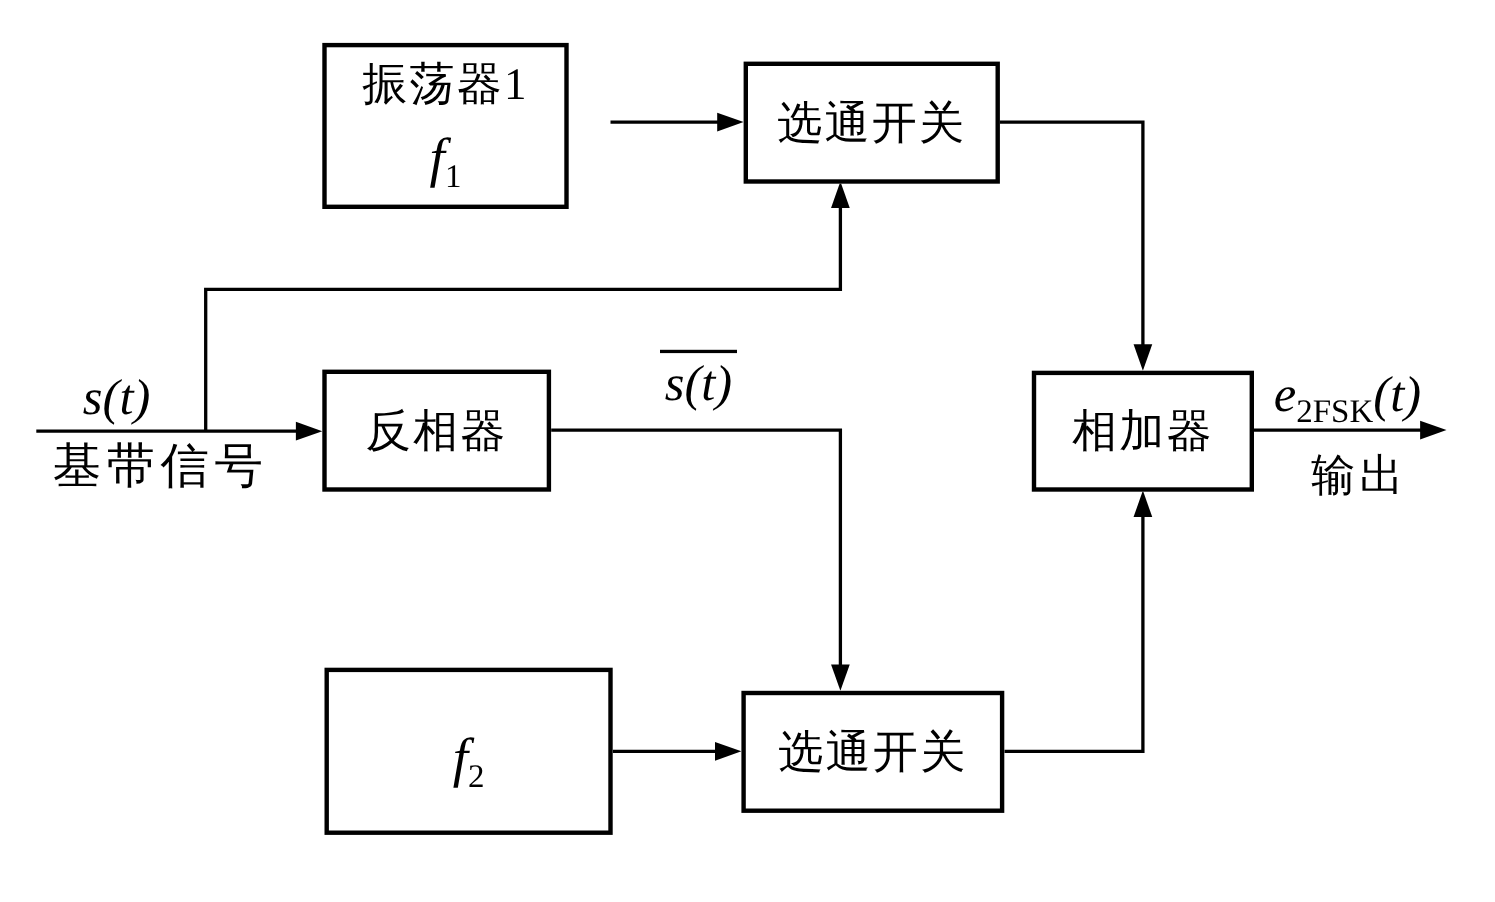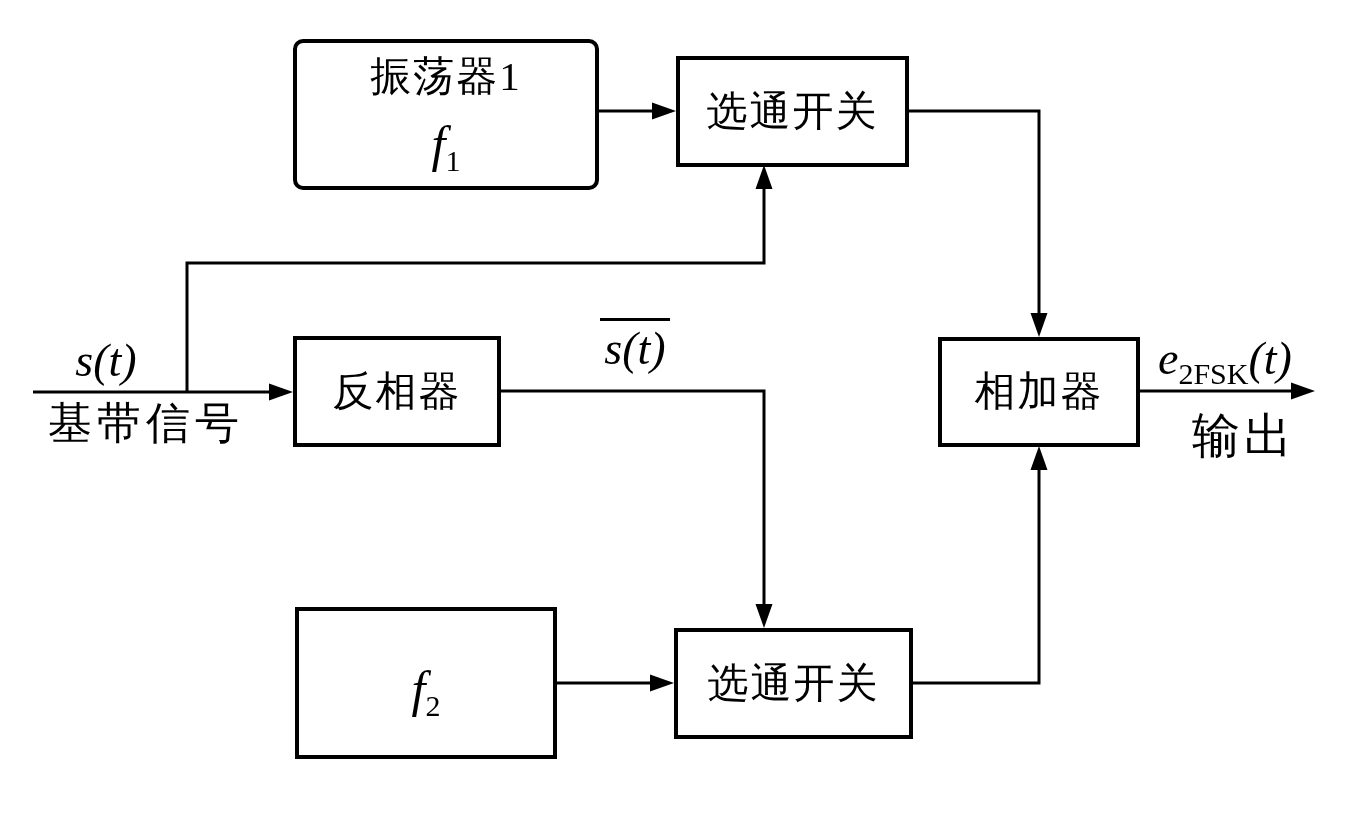--- a/index.html
+++ b/index.html
@@ -39,21 +39,21 @@
     font-style: italic;
     line-height: 1.0;
     margin-top: 18px;
   }
   .fsym sub, .esym sub {
     font-size: 30px;
     font-style: normal;
     vertical-align: -10px;
     letter-spacing: 0;
   }
-  #box-osc1 { left: 293px; top: 39px;  width: 306px; height: 151px; border-radius: 10px; }
+  #box-osc1 { left: 293px; top: 39px;  width: 224px; height: 151px; }
   #box-gate1{ left: 676px; top: 56px;  width: 233px; height: 111px; }
   #box-inv  { left: 293px; top: 336px; width: 208px; height: 111px; }
   #box-add  { left: 938px; top: 337px; width: 202px; height: 110px; }
   #box-osc2 { left: 295px; top: 607px; width: 262px; height: 152px; }
   #box-gate2{ left: 674px; top: 628px; width: 239px; height: 111px; }
 
   .freelabel { position: absolute; white-space: nowrap; }
   #lbl-st {
     left: 36px; top: 338px; width: 140px;
     text-align: center;
@@ -73,21 +73,21 @@
     padding: 5px 4px 0 4px;
     font-size: 46px; font-style: italic; line-height: 1.0;
   }
   #lbl-out {
     left: 1158px; top: 336px;
     font-size: 46px; line-height: 1.0;
   }
   #lbl-out .ital { font-style: italic; }
   #lbl-output-cn {
     left: 1192px; top: 412px;
-    font-size: 48px; letter-spacing: 4px; line-height: 1.0;
+    font-size: 40px; letter-spacing: 4px; line-height: 1.0;
   }
 </style>
 </head>
 <body>
 
 <div id="stage">
 
   <svg id="wires" viewBox="0 0 1359 820" xmlns="http://www.w3.org/2000/svg">
     <g stroke="#000000" stroke-width="3" fill="none">
 

